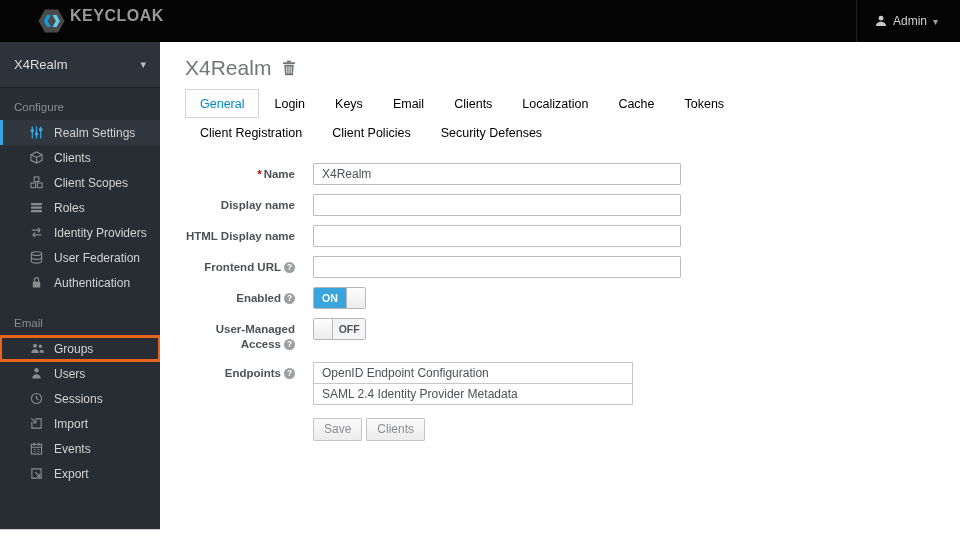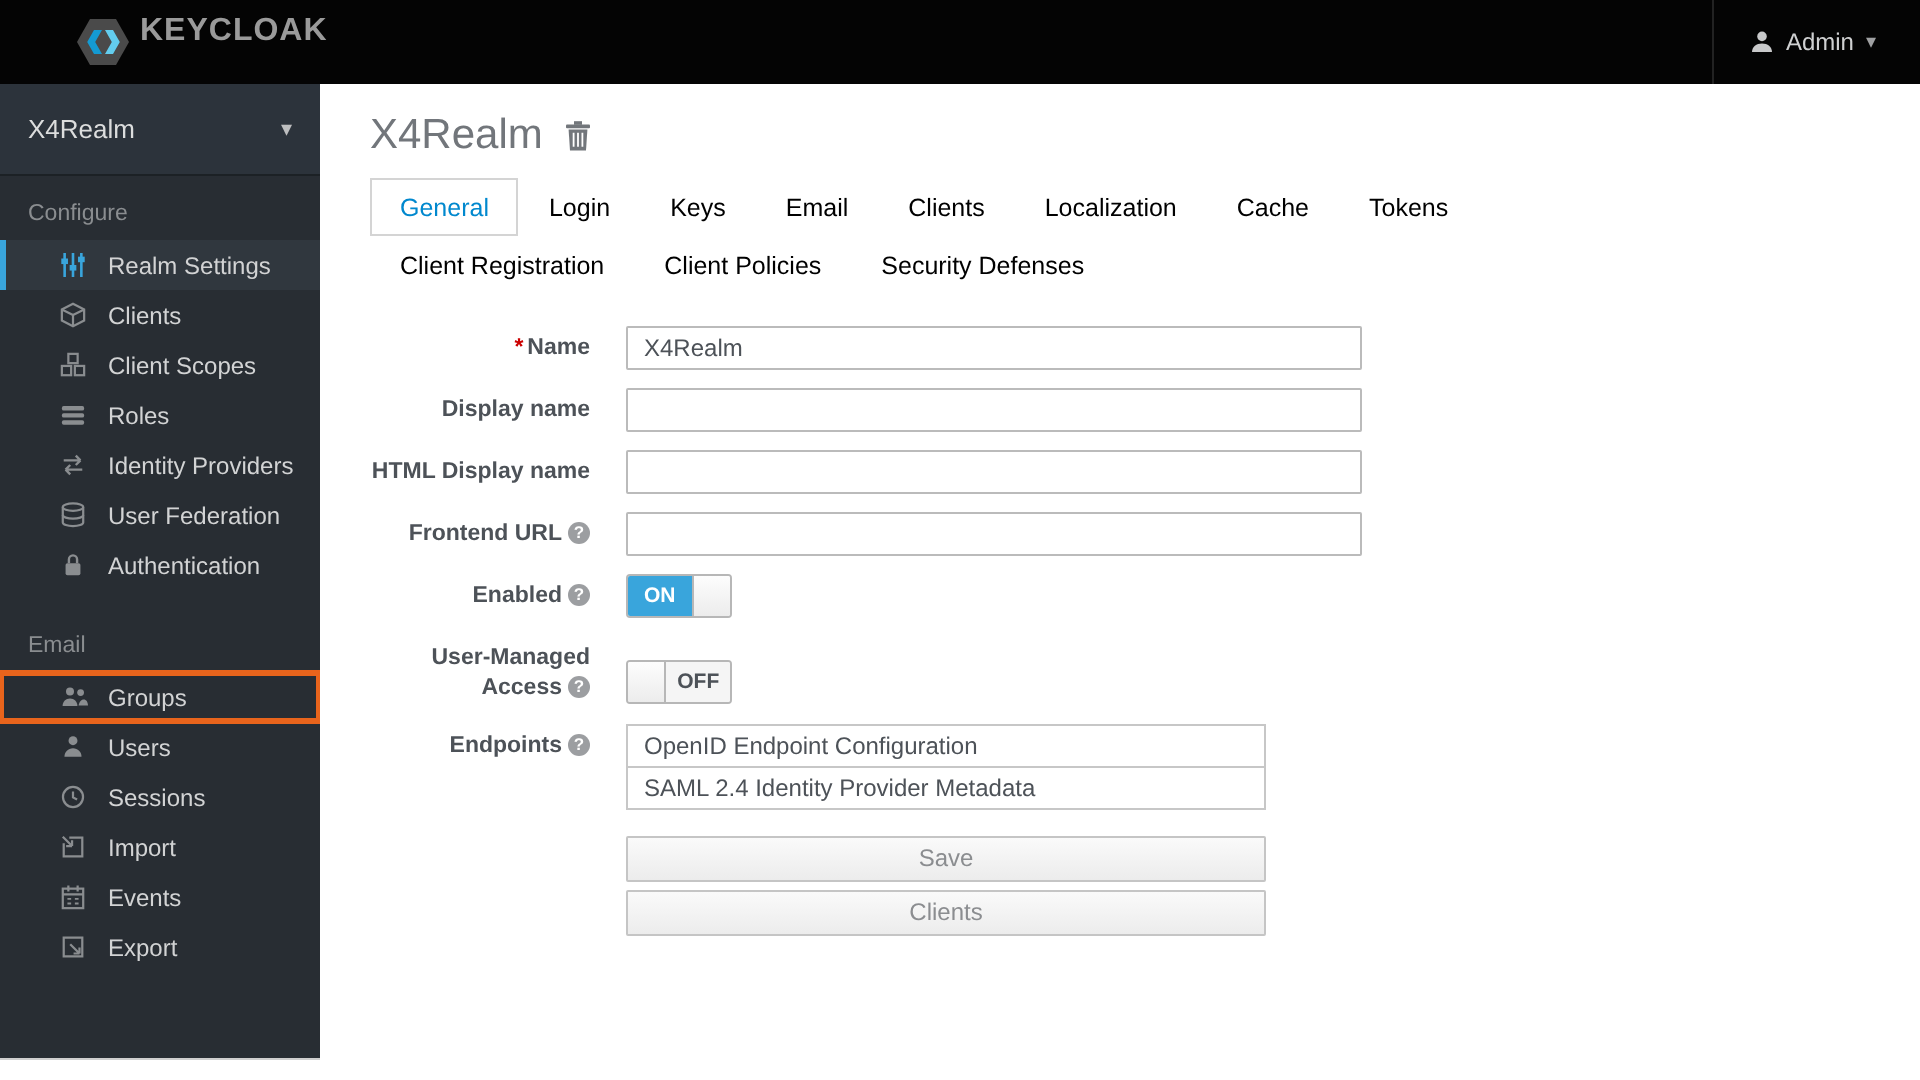--- a/index.html
+++ b/index.html
@@ -47,21 +47,21 @@
   .toggle .on-seg { width:33px; background:#39a5dc; color:#fff; }
   .toggle .off-seg { width:33px; background:#f5f5f5; color:#4d5258; }
   .toggle .knob { width:20px; background:linear-gradient(#fdfdfd,#ececec); }
   .toggle.is-on .knob { border-left:1px solid #b7b7b7; }
   .toggle.is-off .knob { border-right:1px solid #b7b7b7; }
 
   .endpoint-list { width:320px; border:1px solid #c7c7c7; }
   .endpoint { padding:3px 8px; font-size:12px; color:#4d5258; cursor:pointer; }
   .endpoint + .endpoint { border-top:1px solid #c7c7c7; }
 
-  .btn-row { margin-top:13px; display:flex; gap:4px;flex-direction:column; }
+  .btn-row { margin-top:13px; display:flex; gap:4px; }
   .btn { padding:3px 10px 4px 10px; font-size:12px; color:#8b8d90; background:linear-gradient(#fafafa,#ececec); border:1px solid #c5c5c5; border-radius:1px; cursor:pointer; font-family:"Liberation Sans", sans-serif; }
 </style>
 </head>
 <body>
 
 <div class="topbar">
   <div class="logo">
     <span style="display:flex;">
       <svg width="27" height="28" viewBox="0 0 27 28">
         <polygon points="7,2.5 20,2.5 26.5,14 20,25.5 7,25.5 0.5,14" fill="#4a4a4a"></polygon>
@@ -291,21 +291,21 @@
         <span>Enabled</span><span class="help">?</span>
       </div>
       <div class="input-col">
         <div class="toggle is-on">
           <span class="seg on-seg">ON</span>
           <span class="knob"></span>
         </div>
       </div>
     </div>
 
-    <div class="form-row" style="margin-bottom:6px;align-items:flex-end;">
+    <div class="form-row" style="margin-bottom:6px;">
       <div class="label-col">
         <span>User-Managed Access</span><span class="help">?</span>
       </div>
       <div class="input-col">
         <div class="toggle is-off">
           <span class="knob"></span>
           <span class="seg off-seg">OFF</span>
         </div>
       </div>
     </div>

